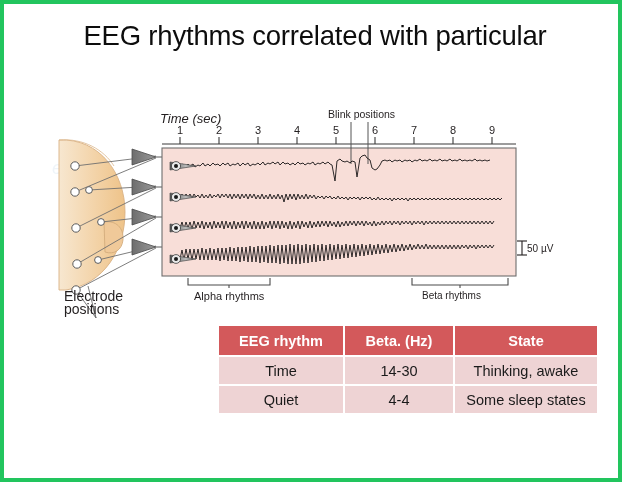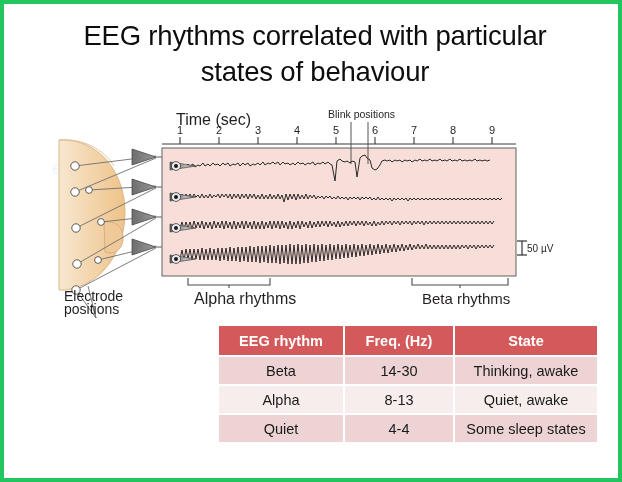--- a/index.html
+++ b/index.html
@@ -42,24 +42,24 @@
     width: 622px; height: 222px;
   }
 
   .fig-label {
     position: absolute;
     font-family: "Liberation Sans", sans-serif;
     color: #231f20;
     white-space: nowrap;
   }
 
-  #time-label   { left: 172px; top: 7px;  font-size: 16px; }
+  #time-label   { left: 156px; top: 7px;  font-size: 13px; font-style: italic; }
   #blink-label  { left: 324px; top: 4px;  font-size: 10.5px; }
-  #alpha-label  { left: 190px; top: 186px; font-size: 16px; }
-  #beta-label   { left: 418px; top: 186px; font-size: 15px; }
+  #alpha-label  { left: 190px; top: 186px; font-size: 11px; }
+  #beta-label   { left: 418px; top: 186px; font-size: 10px; }
   #uv-label     { left: 523px; top: 139px; font-size: 10px; }
   #elec-label   { left: 60px;  top: 186px; font-size: 14px; line-height: 13px; }
 
   #eeg-svg { position:absolute; left:0; top:0; }
 
   
   #eeg-table {
     position: absolute;
     left: 215px; top: 322px;
     width: 378px;
@@ -91,21 +91,20 @@
   .col-b { width: 110px; }
   .col-c { width: 143px; }
 </style>
 </head>
 <body>
 
 <div id="slide">
 
   <div id="title">
     <span>EEG rhythms correlated with particular</span><br>
-    <span>states of behaviour</span>
   </div>
 
   <div id="figure">
 
     <svg id="eeg-svg" width="622" height="222" viewBox="0 0 622 222">
       <defs>
         <linearGradient id="headGrad" x1="0" y1="0" x2="1" y2="0">
           <stop offset="0%" stop-color="#f7e7d0"></stop>
           <stop offset="55%" stop-color="#f3d3a8"></stop>
           <stop offset="100%" stop-color="#eec389"></stop>
@@ -266,34 +265,29 @@
 
   <table id="eeg-table">
     <colgroup>
       <col class="col-a">
         <col class="col-b">
         <col class="col-c">
     </colgroup>
     <thead>
       <tr>
         <th>EEG rhythm</th>
-        <th>Freq. (Hz)</th>
+        <th>Beta. (Hz)</th>
         <th>State</th>
       </tr>
     </thead>
     <tbody>
       <tr class="odd">
-        <td>Beta</td>
+        <td>Time</td>
         <td>14-30</td>
         <td>Thinking, awake</td>
-      </tr>
-      <tr class="even">
-        <td>Alpha</td>
-        <td>8-13</td>
-        <td>Quiet, awake</td>
       </tr>
       <tr class="odd">
         <td>Quiet</td>
         <td>4-4</td>
         <td>Some sleep states</td>
       </tr>
     </tbody>
   </table>
 
 </div>

